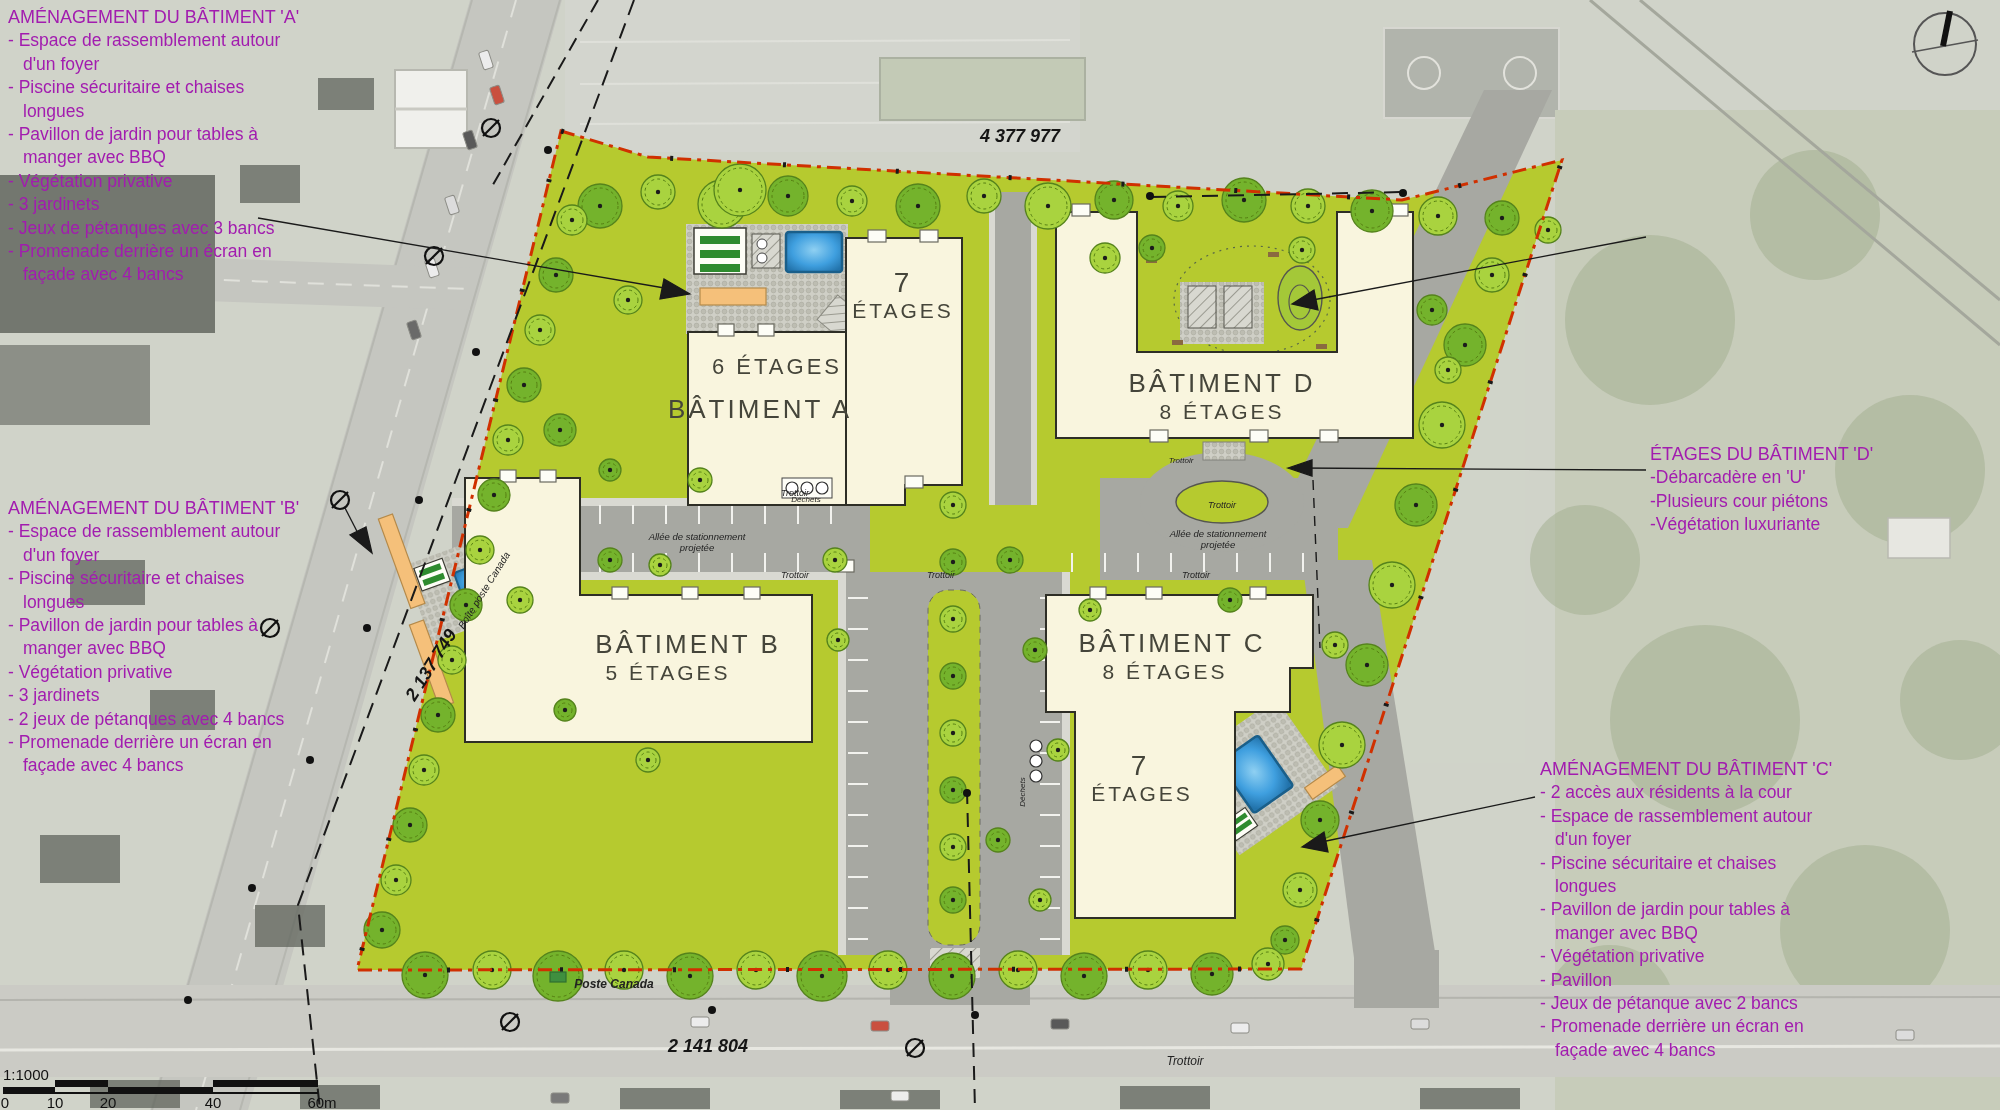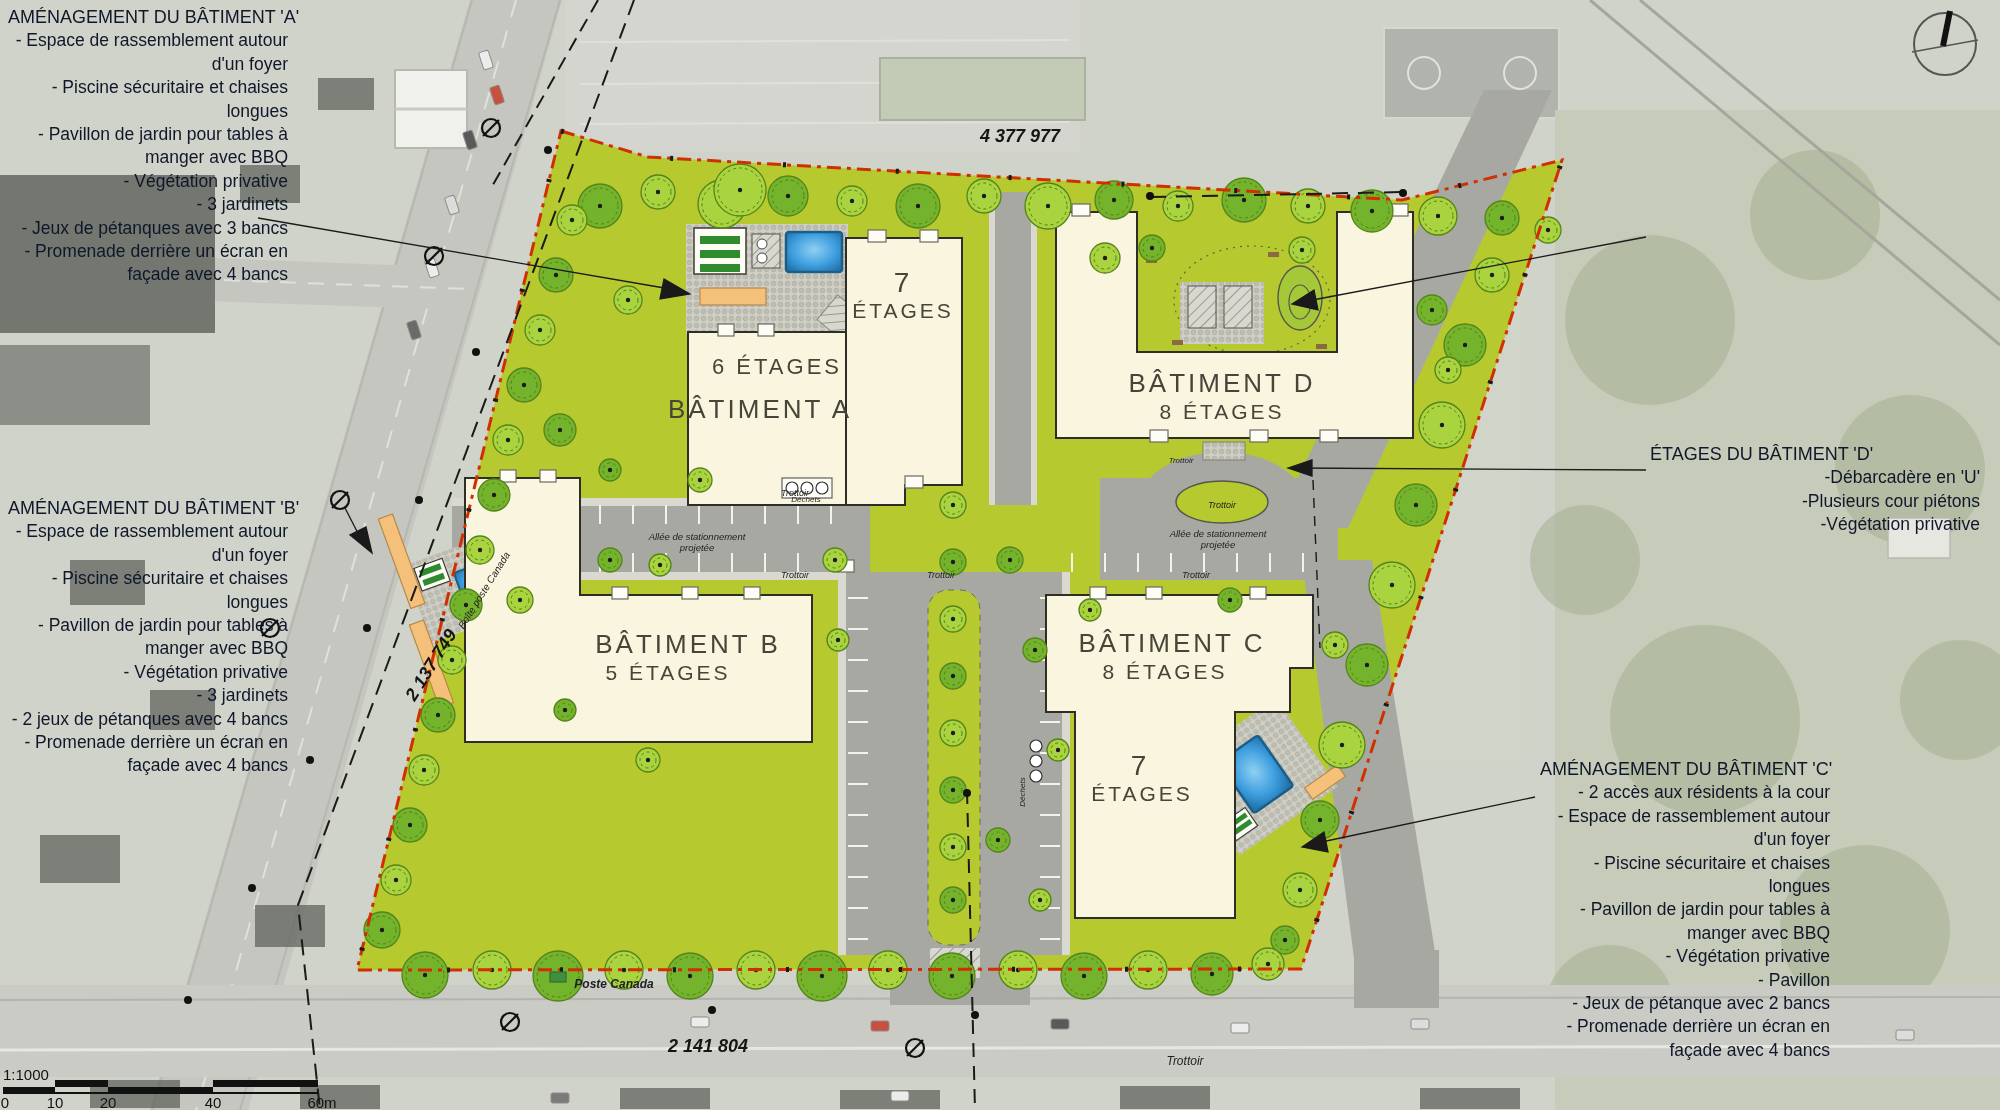--- a/index.html
+++ b/index.html
@@ -1,21 +1,21 @@
 <!DOCTYPE html>
 <html><head>
 <meta charset="utf-8">
 <style>
   html,body{margin:0;padding:0;background:#888;}
   #stage{position:relative;width:2000px;height:1110px;overflow:hidden;
          font-family:"Liberation Sans", sans-serif;background:#d0d3c9;}
   #plan-svg{position:absolute;left:0;top:0;}
-  .blk{position:absolute;color:#0f172a;font-size:17.5px;line-height:23.4px;}
+  .blk{position:absolute;color:#a21caf;font-size:17.5px;line-height:23.4px;}
   .blk .hd{white-space:nowrap;font-size:18px;}
-  .blk .li{padding-left:15px;text-indent:-15px;text-align:right;}
+  .blk .li{padding-left:15px;text-indent:-15px;}
   .bldg-label{font-family:"Liberation Sans", sans-serif;fill:#45453a;letter-spacing:3px;}
   .tiny{font-style:italic;fill:#222;}
   .lot-num{font-style:italic;font-weight:bold;fill:#151515;font-size:18px;}
   .scale-num{font-size:15px;fill:#111;}
   text{user-select:none;}
 </style>
 </head>
 <body>
 
 <div id="stage">
@@ -870,21 +870,21 @@
   <div class="li">- 3 jardinets</div>
   <div class="li">- 2 jeux de pétanques avec 4 bancs</div>
   <div class="li">- Promenade derrière un écran en façade avec 4 bancs</div>
 </div>
 
 
 <div class="blk" style="left:1650px;top:443px;width:330px">
   <div class="hd">ÉTAGES DU BÂTIMENT 'D'</div>
   <div class="li">-Débarcadère en 'U'</div>
   <div class="li">-Plusieurs cour piétons</div>
-  <div class="li">-Végétation privative</div>
+  <div class="li">-Végétation luxuriante</div>
 </div>
 
 <div class="blk" style="left:1540px;top:758px;width:290px">
   <div class="hd">AMÉNAGEMENT DU BÂTIMENT 'C'</div>
   <div class="li">- 2 accès aux résidents à la cour</div>
   <div class="li">- Espace de rassemblement autour d'un foyer</div>
   <div class="li">- Piscine sécuritaire et chaises longues</div>
   <div class="li">- Pavillon de jardin pour tables à manger avec BBQ</div>
   <div class="li">- Végétation privative</div>
   <div class="li">- Pavillon</div>

